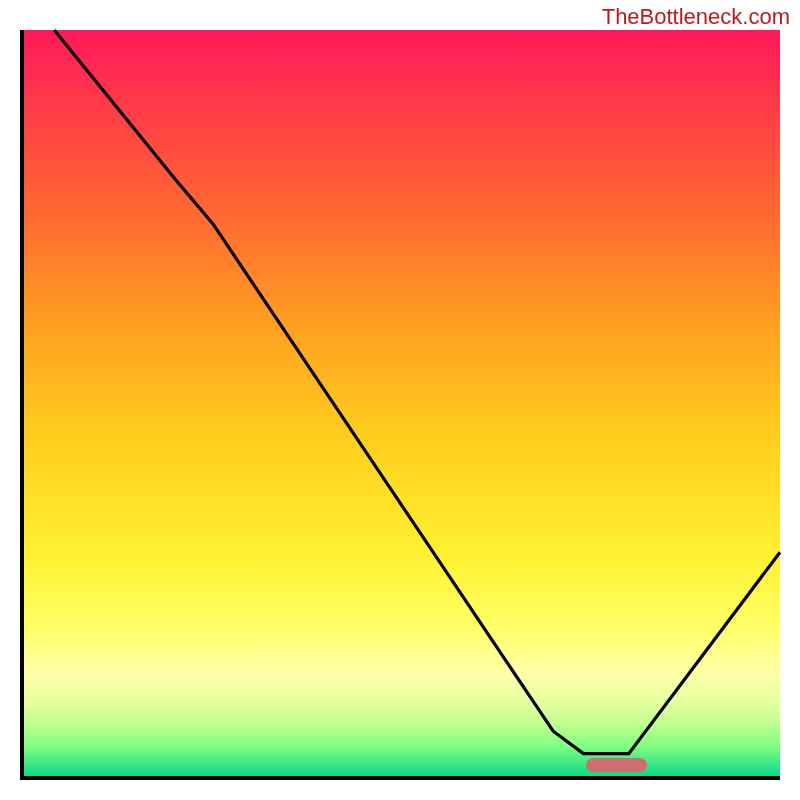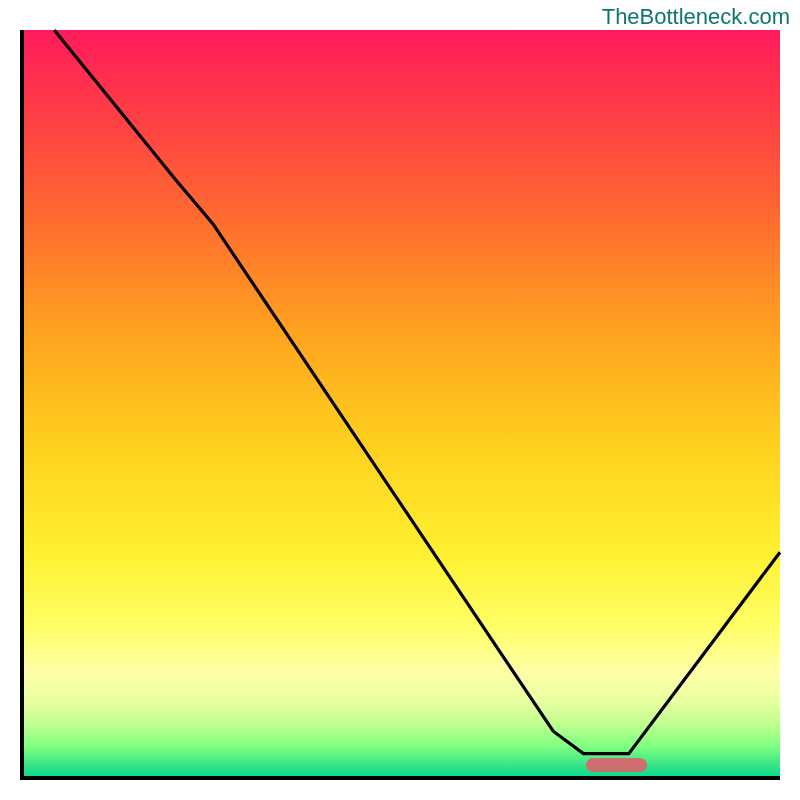--- a/index.html
+++ b/index.html
@@ -7,21 +7,21 @@
     width: 800px;
     height: 800px;
     position: relative;
     background: #fff;
     font-family: Arial, sans-serif;
   }
   .watermark {
     position: absolute;
     top: 4px;
     right: 10px;
-    color: #0f766e;
+    color: #b91c1c;
     font-size: 22px;
     font-weight: 500;
     z-index: 10;
   }
   .plot-area {
     position: absolute;
     left: 20px;
     top: 30px;
     width: 760px;
     height: 750px;

